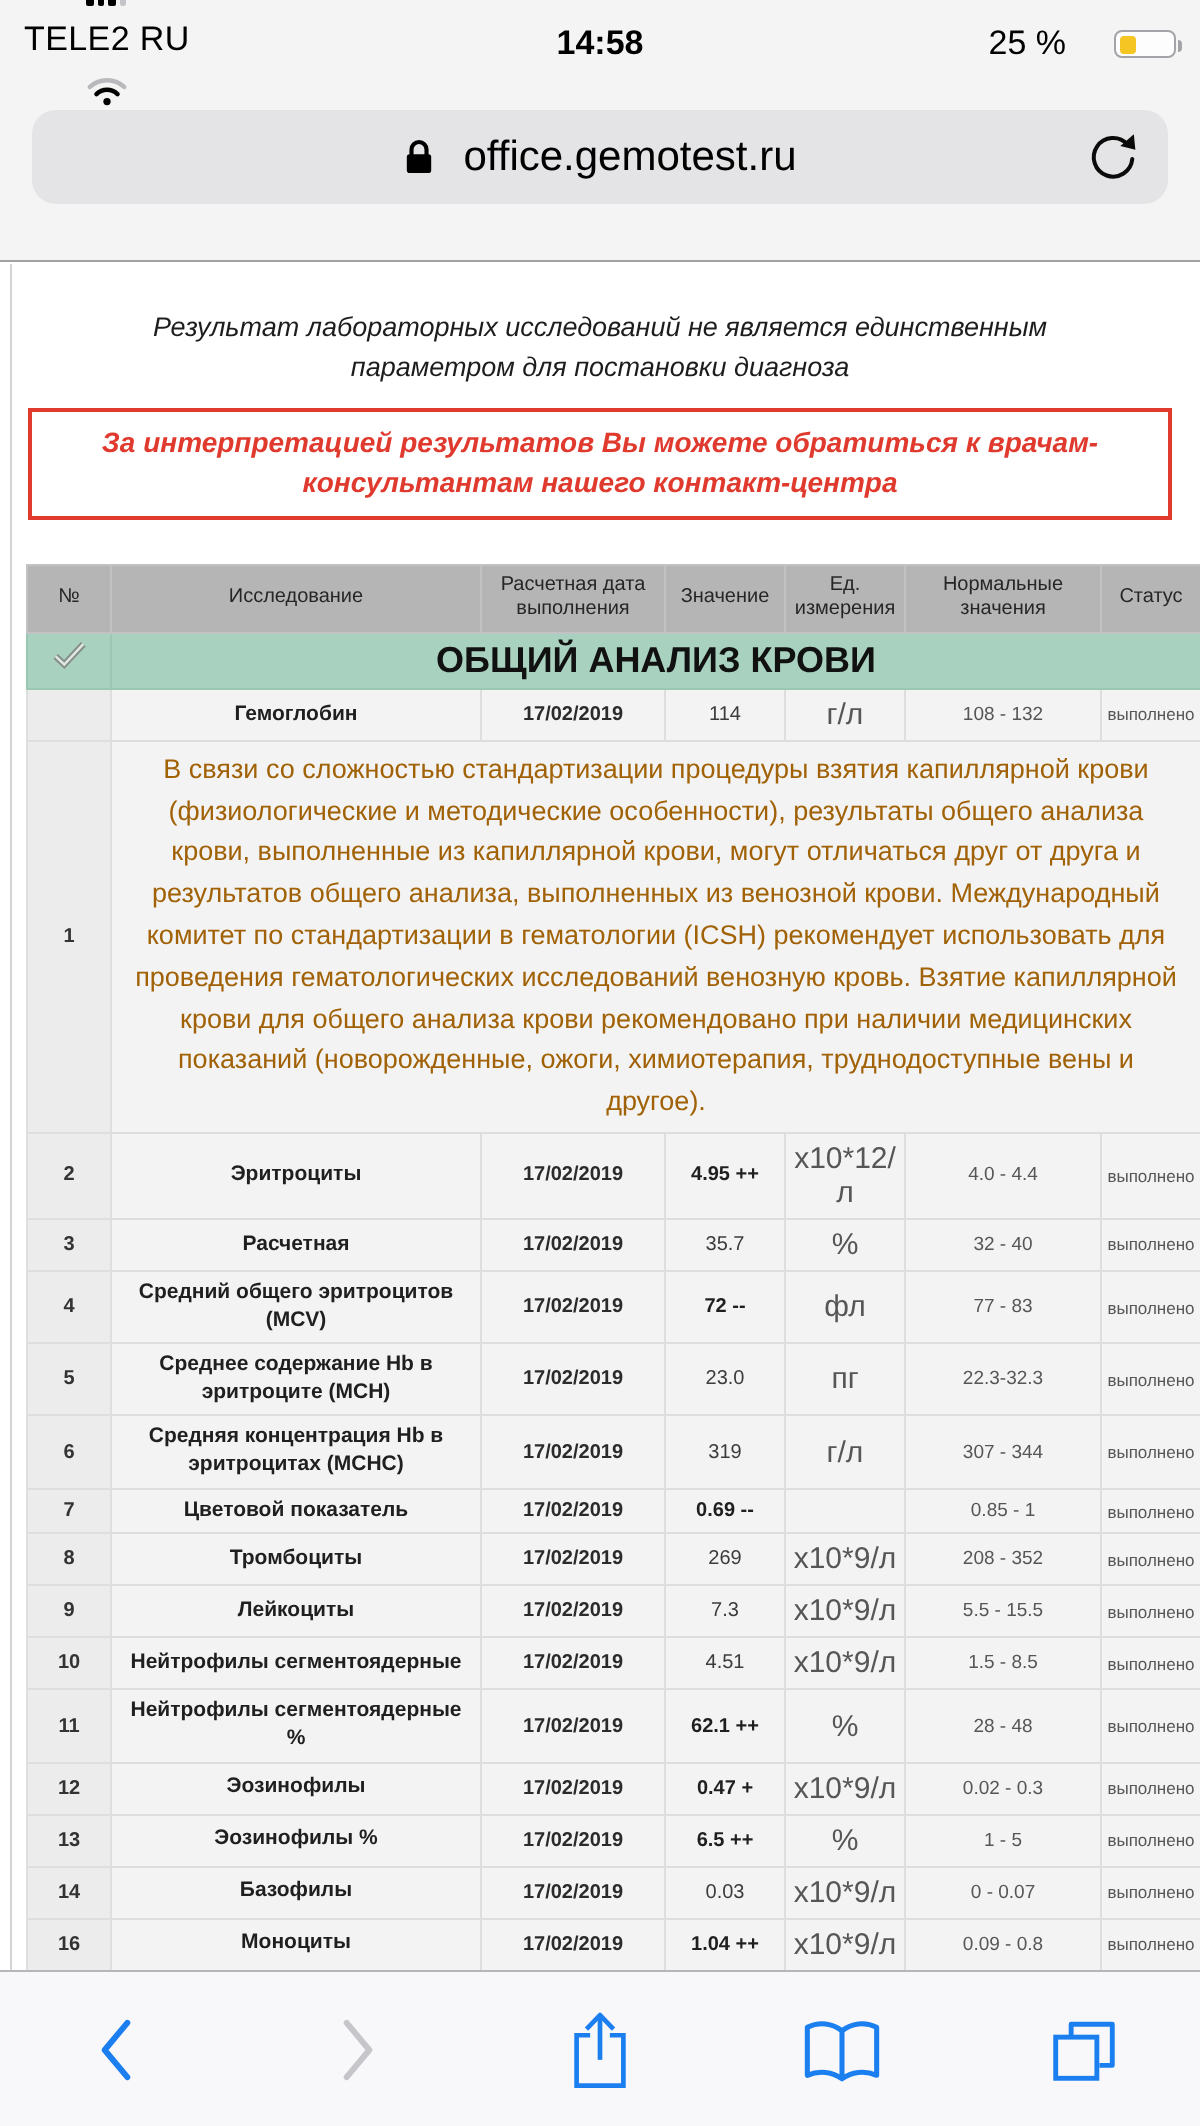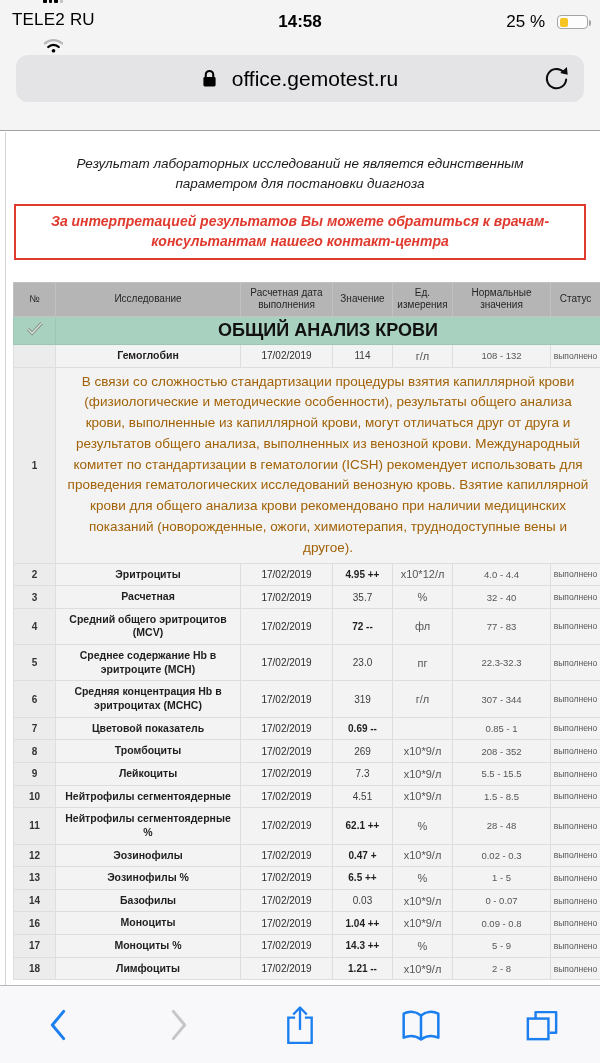--- a/index.html
+++ b/index.html
@@ -12,21 +12,21 @@
     background:#f4f4f4; border-bottom:1px solid #a2a2a2; }
   .statusbar { position:relative; height:44px; display:flex; align-items:center;
     padding:0 12px; font-size:17px; color:#000; }
   .sb-left { display:flex; align-items:center; gap:7px;flex-direction:column; }
   .sig { display:flex; align-items:flex-end; gap:2px; height:12px; }
   .sig i { display:block; width:3.5px; border-radius:1px; background:#000; }
   .sig i:nth-child(1){height:5px;} .sig i:nth-child(2){height:7px;}
   .sig i:nth-child(3){height:9.5px;} .sig i:nth-child(4){height:12px; background:#c4c4c8;}
   .carrier { letter-spacing:.2px; }
   .time { position:absolute; left:50%; transform:translateX(-50%); font-weight:700; }
-  .sb-right { margin-left:auto; display:flex; align-items:center; gap:12px;text-align:right; }
+  .sb-right { margin-left:auto; display:flex; align-items:center; gap:24px;text-align:right; }
   .batt { position:relative; width:31px; height:14px; border:1px solid #a4a4a8;
     border-radius:4px; background:#fdfdfd; }
   .batt .fill { position:absolute; left:1.5px; top:1.5px; bottom:1.5px; width:8px;
     border-radius:2px; background:#f5c523; }
   .batt .nub { position:absolute; right:-4px; top:4px; width:2.5px; height:6px;
     background:#a4a4a8; border-radius:0 2px 2px 0; }
 
   .urlrow { position:relative; height:87px; }
   .urlfield { position:absolute; left:16px; right:16px; top:11px; height:47px;
     background:#e4e4e6; border-radius:12px; display:flex; align-items:center;
@@ -47,24 +47,24 @@
   table.results { margin:22px 0 0 13px; width:587px; border-collapse:collapse;
     table-layout:fixed; }
   table.results th, table.results td { text-align:center; vertical-align:middle; }
   thead th.h { background:#b5b5b5; color:#262626; font-weight:400; font-size:10px;
     line-height:1.25; padding:4px 2px; border:1px solid #c2c2c2; }
   tr.section th { background:#a8d2bf; border:1px solid #9cc7b3; padding:3px 2px; }
   tr.section .sec-title { font-size:18px; font-weight:700; color:#111; }
   tbody td { background:#f3f3f3; border:1px solid #dedede; padding:4px 3px; }
   td.num  { background:#ececec; font-weight:700; font-size:10px; color:#333; }
   td.iname{ font-weight:700; font-size:10.5px; color:#1f1f1f; padding:4px 6px; line-height:1.3;}
-  td.date { font-weight:400; font-size:10px; color:#2b2b2b; }
+  td.date { font-weight:700; font-size:10px; color:#2b2b2b; }
   td.val  { font-size:10px; color:#3c3c3c; }
   td.val.abnormal { font-weight:700; color:#1f1f1f; }
-  td.unit { font-size:11px; color:#565656; }
+  td.unit { font-size:15px; color:#565656; }
   td.range{ font-size:9.5px; color:#565656; }
   td.status{ font-size:8.5px; color:#565656; white-space:nowrap; padding:4px 0; }
   td.note { font-size:13.5px; line-height:1.54; color:#a16207; text-align:center;
     padding:4px 8px; }
 
   
   .toolbar { position:absolute; left:0; bottom:0; width:600px; height:78px;
     background:#f8f8fa; border-top:1px solid #b6b6b8; display:flex;
     align-items:center; justify-content:space-between; padding:0 36px; }
   .tbtn { width:44px; height:44px; display:flex; align-items:center; justify-content:center; }

